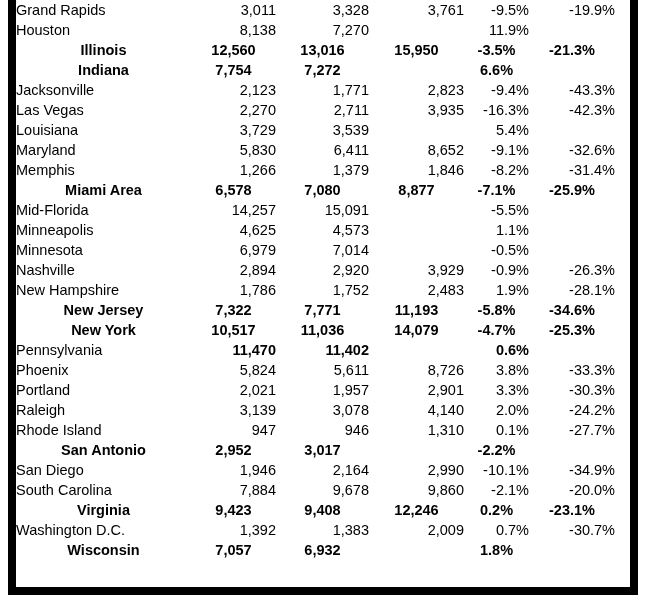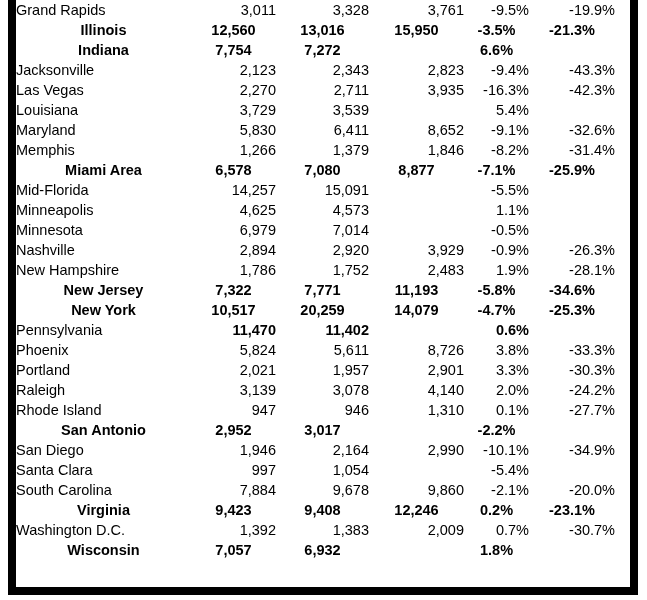--- a/index.html
+++ b/index.html
@@ -128,20 +128,29 @@
       <tbody id="tbody">
           <tr>
             <td class="label">Grand Rapids</td>
             <td class="num">3,011</td>
             <td class="num">3,328</td>
             <td class="num">3,761</td>
             <td class="pct">-9.5%</td>
             <td class="pct2">-19.9%</td>
             <td></td>
           </tr>
+          <tr>
+            <td class="label">Houston</td>
+            <td class="num">8,138</td>
+            <td class="num">7,270</td>
+            <td class="num"></td>
+            <td class="pct">11.9%</td>
+            <td class="pct2"></td>
+            <td></td>
+          </tr>
           <tr class="bold">
             <td class="label">Illinois</td>
             <td class="num">12,560</td>
             <td class="num">13,016</td>
             <td class="num">15,950</td>
             <td class="pct">-3.5%</td>
             <td class="pct2">-21.3%</td>
             <td></td>
           </tr>
           <tr class="bold">
@@ -149,21 +158,21 @@
             <td class="num">7,754</td>
             <td class="num">7,272</td>
             <td class="num"></td>
             <td class="pct">6.6%</td>
             <td class="pct2"></td>
             <td></td>
           </tr>
           <tr>
             <td class="label">Jacksonville</td>
             <td class="num">2,123</td>
-            <td class="num">2,343</td>
+            <td class="num">1,771</td>
             <td class="num">2,823</td>
             <td class="pct">-9.4%</td>
             <td class="pct2">-43.3%</td>
             <td></td>
           </tr>
           <tr>
             <td class="label">Las Vegas</td>
             <td class="num">2,270</td>
             <td class="num">2,711</td>
             <td class="num">3,935</td>
@@ -257,21 +266,21 @@
             <td class="num">7,322</td>
             <td class="num">7,771</td>
             <td class="num">11,193</td>
             <td class="pct">-5.8%</td>
             <td class="pct2">-34.6%</td>
             <td></td>
           </tr>
           <tr class="bold">
             <td class="label">New York</td>
             <td class="num">10,517</td>
-            <td class="num">20,259</td>
+            <td class="num">11,036</td>
             <td class="num">14,079</td>
             <td class="pct">-4.7%</td>
             <td class="pct2">-25.3%</td>
             <td></td>
           </tr>
           <tr>
             <td class="label">Pennsylvania</td>
             <td class="num boldcell">11,470</td>
             <td class="num boldcell">11,402</td>
             <td class="num boldcell"></td>
@@ -327,29 +336,20 @@
           <tr>
             <td class="label">San Diego</td>
             <td class="num">1,946</td>
             <td class="num">2,164</td>
             <td class="num">2,990</td>
             <td class="pct">-10.1%</td>
             <td class="pct2">-34.9%</td>
             <td></td>
           </tr>
           <tr>
-            <td class="label">Santa Clara</td>
-            <td class="num">997</td>
-            <td class="num">1,054</td>
-            <td class="num"></td>
-            <td class="pct">-5.4%</td>
-            <td class="pct2"></td>
-            <td></td>
-          </tr>
-          <tr>
             <td class="label">South Carolina</td>
             <td class="num">7,884</td>
             <td class="num">9,678</td>
             <td class="num">9,860</td>
             <td class="pct">-2.1%</td>
             <td class="pct2">-20.0%</td>
             <td></td>
           </tr>
           <tr class="bold">
             <td class="label">Virginia</td>

